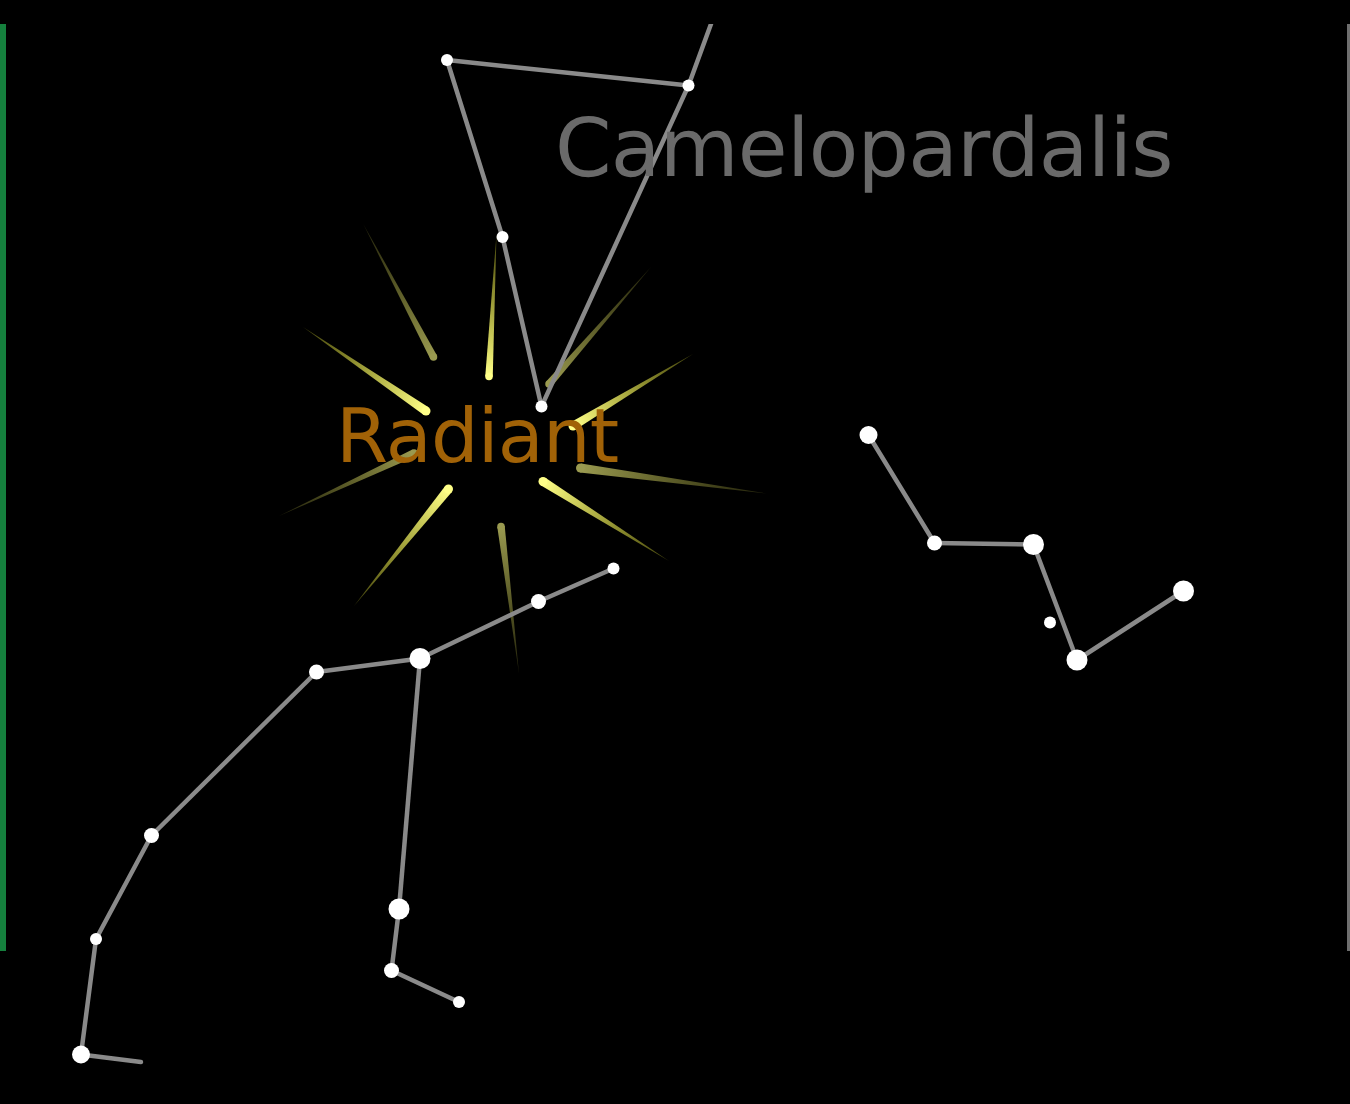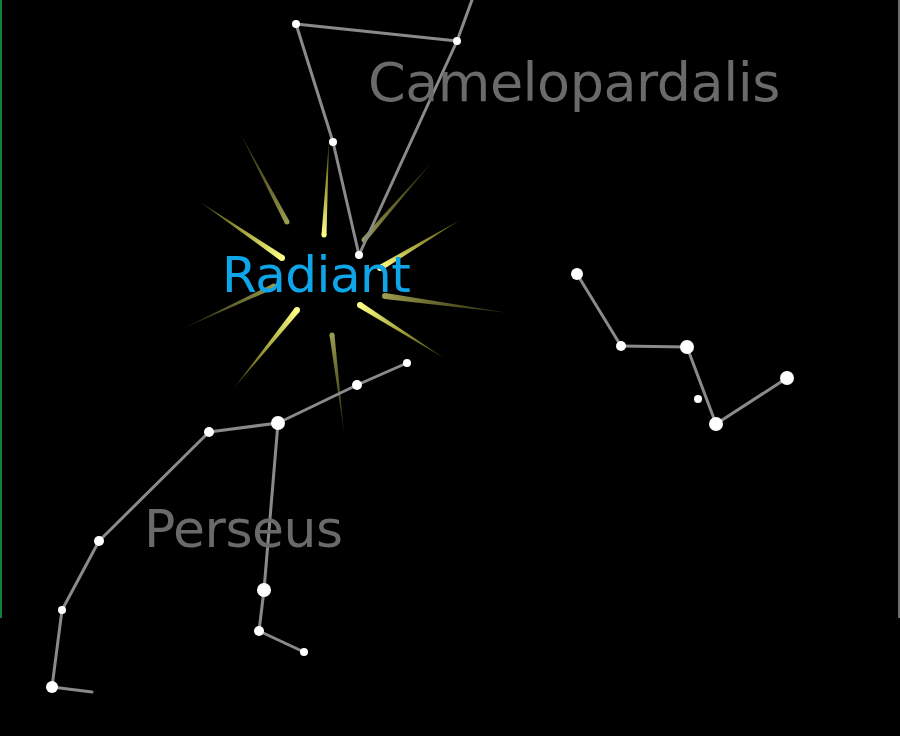--- a/index.html
+++ b/index.html
@@ -1,35 +1,35 @@
 <!DOCTYPE html>
 <html><head>
   <meta charset="utf-8">
   <style>
     html, body { margin: 0; padding: 0; background: #000; }
     body { width: 900px; height: 736px; overflow: hidden; position: relative; }
     #sky {
-      position: absolute; left: 0; top: 0; width: 900px; height: 618px;
+      position: absolute; left: 0; top: 16px; width: 900px; height: 618px;
       background: #000;
       box-sizing: border-box;
-      border-left: 2px solid #15803d;
+      border-left: 4px solid #15803d;
       border-right: 2px solid #6e6e6e;
     }
     svg { position: absolute; left: 0; top: 0; }
     .label {
       position: absolute;
       font-family: "DejaVu Sans", sans-serif;
       color: #6a6a6a;
       white-space: nowrap;
       line-height: 1;
     }
     #lbl-cam { left: 366px; top: 56px; font-size: 54px; letter-spacing: -0.5px; }
     #lbl-cas { left: 552px; top: 434px; font-size: 52px; letter-spacing: -0.5px; }
     #lbl-per { left: 142px; top: 503px; font-size: 52px; letter-spacing: -0.5px; }
-    #lbl-rad { left: 220px; top: 250px; font-size: 50px; color: #0ea5e9; letter-spacing: -0.5px; }
+    #lbl-rad { left: 220px; top: 250px; font-size: 50px; color: #a16207; letter-spacing: -0.5px; }
   </style>
 </head>
 <body>
 
 <div id="sky">
   <svg id="chart-svg" width="900" height="736" viewBox="0 0 900 736">
     <defs>
       <linearGradient id="gb" gradientUnits="userSpaceOnUse"></linearGradient>
     <linearGradient id="mg0" gradientUnits="userSpaceOnUse" x1="327" y1="140" x2="322" y2="235">
           <stop offset="0" stop-color="#ffff33" stop-opacity="0.25"></stop>
@@ -133,15 +133,14 @@
         <circle cx="97" cy="541" r="5" fill="#ffffff"></circle>
         <circle cx="60" cy="610" r="4" fill="#ffffff"></circle>
         <circle cx="50" cy="687" r="6" fill="#ffffff"></circle>
         <circle cx="262" cy="590" r="7" fill="#ffffff"></circle>
         <circle cx="257" cy="631" r="5" fill="#ffffff"></circle>
         <circle cx="302" cy="652" r="4" fill="#ffffff"></circle>
       </g>
   </svg>
 
   <div class="label" id="lbl-cam">Camelopardalis</div>
-  <div class="label" id="lbl-per">Perseus</div>
   <div class="label" id="lbl-rad">Radiant</div>
 </div>
 
 </body></html>

